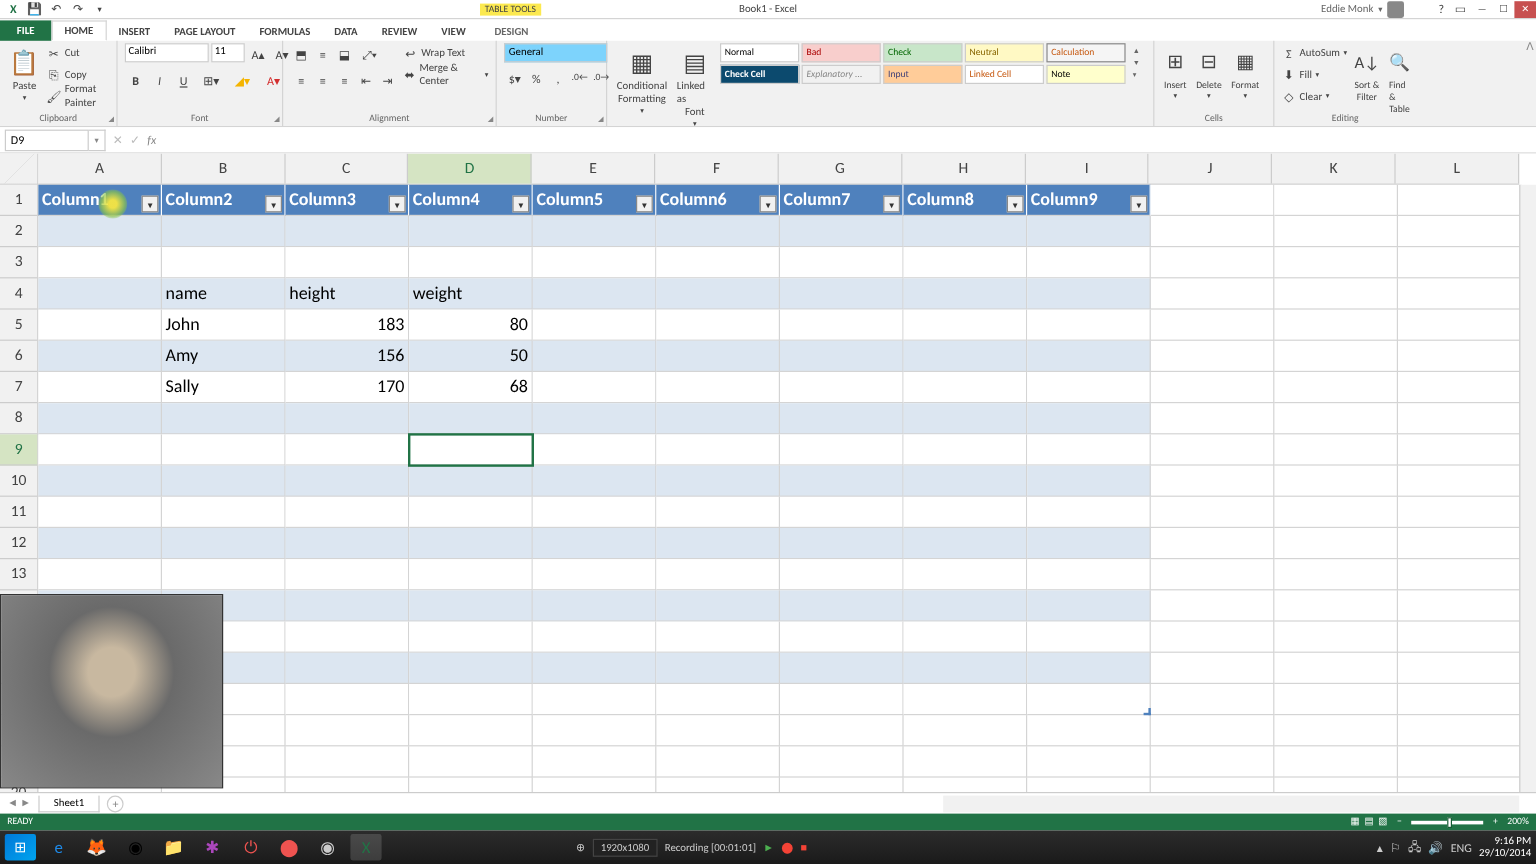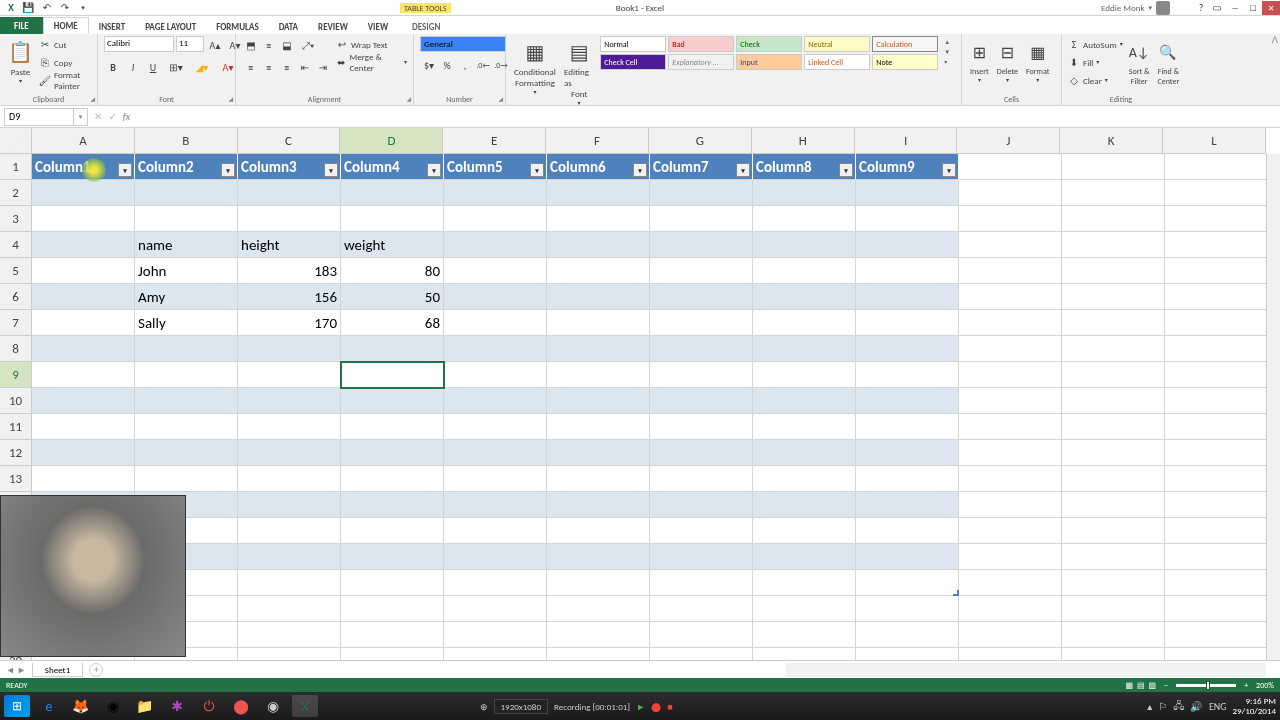--- a/index.html
+++ b/index.html
@@ -47,29 +47,29 @@
 .rb-btn.wide { width: 24px; }
 
 .style-gallery { display: flex; flex-direction: column; gap: 2px; }
 .style-row { display: flex; gap: 2px; }
 .style-cell { width: 66px; height: 16px; font-size: 8px; padding: 1px 3px; border: 1px solid #ccc; cursor: pointer; display: flex; align-items: center; }
 .style-normal { background: #fff; }
 .style-bad { background: #f8cecc; color: #a00; }
 .style-good { background: #c8e6c9; color: #060; }
 .style-neutral { background: #fff9c4; color: #886600; }
 .style-calc { background: #f5f5f5; color: #c65911; border: 1px solid #888; }
-.style-check { background: #4c1d95; color: #fff; }
+.style-check { background: #0c4a6e; color: #fff; font-weight: bold; }
 .style-expl { font-style: italic; color: #888; }
 .style-input { background: #ffcc99; color: #3f3f76; }
 .style-linked { background: #fff; color: #c65911; }
 .style-note { background: #ffffcc; }
 .style-more { width: 14px; display: flex; flex-direction: column; justify-content: center; gap: 2px; padding: 2px; }
 .style-arrow { font-size: 6px; color: #666; cursor: pointer; }
 
-.number-select { width: 86px; height: 16px; font-size: 9px; border: 1px solid #ccc; background: #3b82f6; cursor: pointer; }
+.number-select { width: 86px; height: 16px; font-size: 9px; border: 1px solid #ccc; background: #7dd3fc; cursor: pointer; }
 
 
 .formula-bar { height: 22px; border-bottom: 1px solid #d4d4d4; display: flex; align-items: center; background: #fff; }
 .name-box { width: 70px; height: 18px; border: 1px solid #ccc; font-size: 10px; padding: 0 4px; display: flex; align-items: center; margin-left: 4px; }
 .name-box-arrow { width: 14px; height: 18px; border: 1px solid #ccc; border-left: none; cursor: pointer; display: flex; align-items: center; justify-content: center; font-size: 7px; color: #888; }
 .fx-btns { display: flex; gap: 6px; margin: 0 6px; color: #bbb; font-size: 10px; }
 .fx-label { font-size: 10px; font-style: italic; color: #888; margin-right: 4px; }
 .formula-input { flex: 1; border: none; height: 18px; font-size: 10px; }
 
 
@@ -273,21 +273,21 @@
   <div class="ribbon-group" style="width:456px;">
     <div class="group-content">
       <div class="big-btn">
         <span class="icon">▦</span>
         <span>Conditional</span>
           <span>Formatting</span>
           <span style="font-size:6px;">▾</span>
       </div>
       <div class="big-btn">
         <span class="icon">▤</span>
-        <span>Editing as</span>
+        <span>Linked as</span>
           <span>Font</span>
           <span style="font-size:6px;">▾</span>
       </div>
       <div class="style-gallery">
         <div class="style-row">
           <div class="style-cell style-normal">Normal</div>
           <div class="style-cell style-bad">Bad</div>
           <div class="style-cell style-good">Check</div>
           <div class="style-cell style-neutral">Neutral</div>
           <div class="style-cell style-calc">Calculation</div>
@@ -349,21 +349,21 @@
           </div>
       </div>
       <div class="big-btn" style="font-size:8px;">
           <span class="icon" style="font-size:14px;">A↓</span>
           <span>Sort &amp;</span>
           <span>Filter</span>
         </div>
       <div class="big-btn" style="font-size:8px;">
           <span class="icon" style="font-size:14px;">🔍</span>
           <span>Find &amp;</span>
-          <span>Center</span>
+          <span>Table</span>
         </div>
     </div>
     <div class="group-label">Editing</div>
   </div>
   <div style="position:absolute; right:2px; top:34px; font-size:9px; color:#888; cursor:pointer;">ᐱ</div>
 </div>
 
 <div class="formula-bar">
   <div class="name-box">D9</div>
   <div class="name-box-arrow">▾</div>

